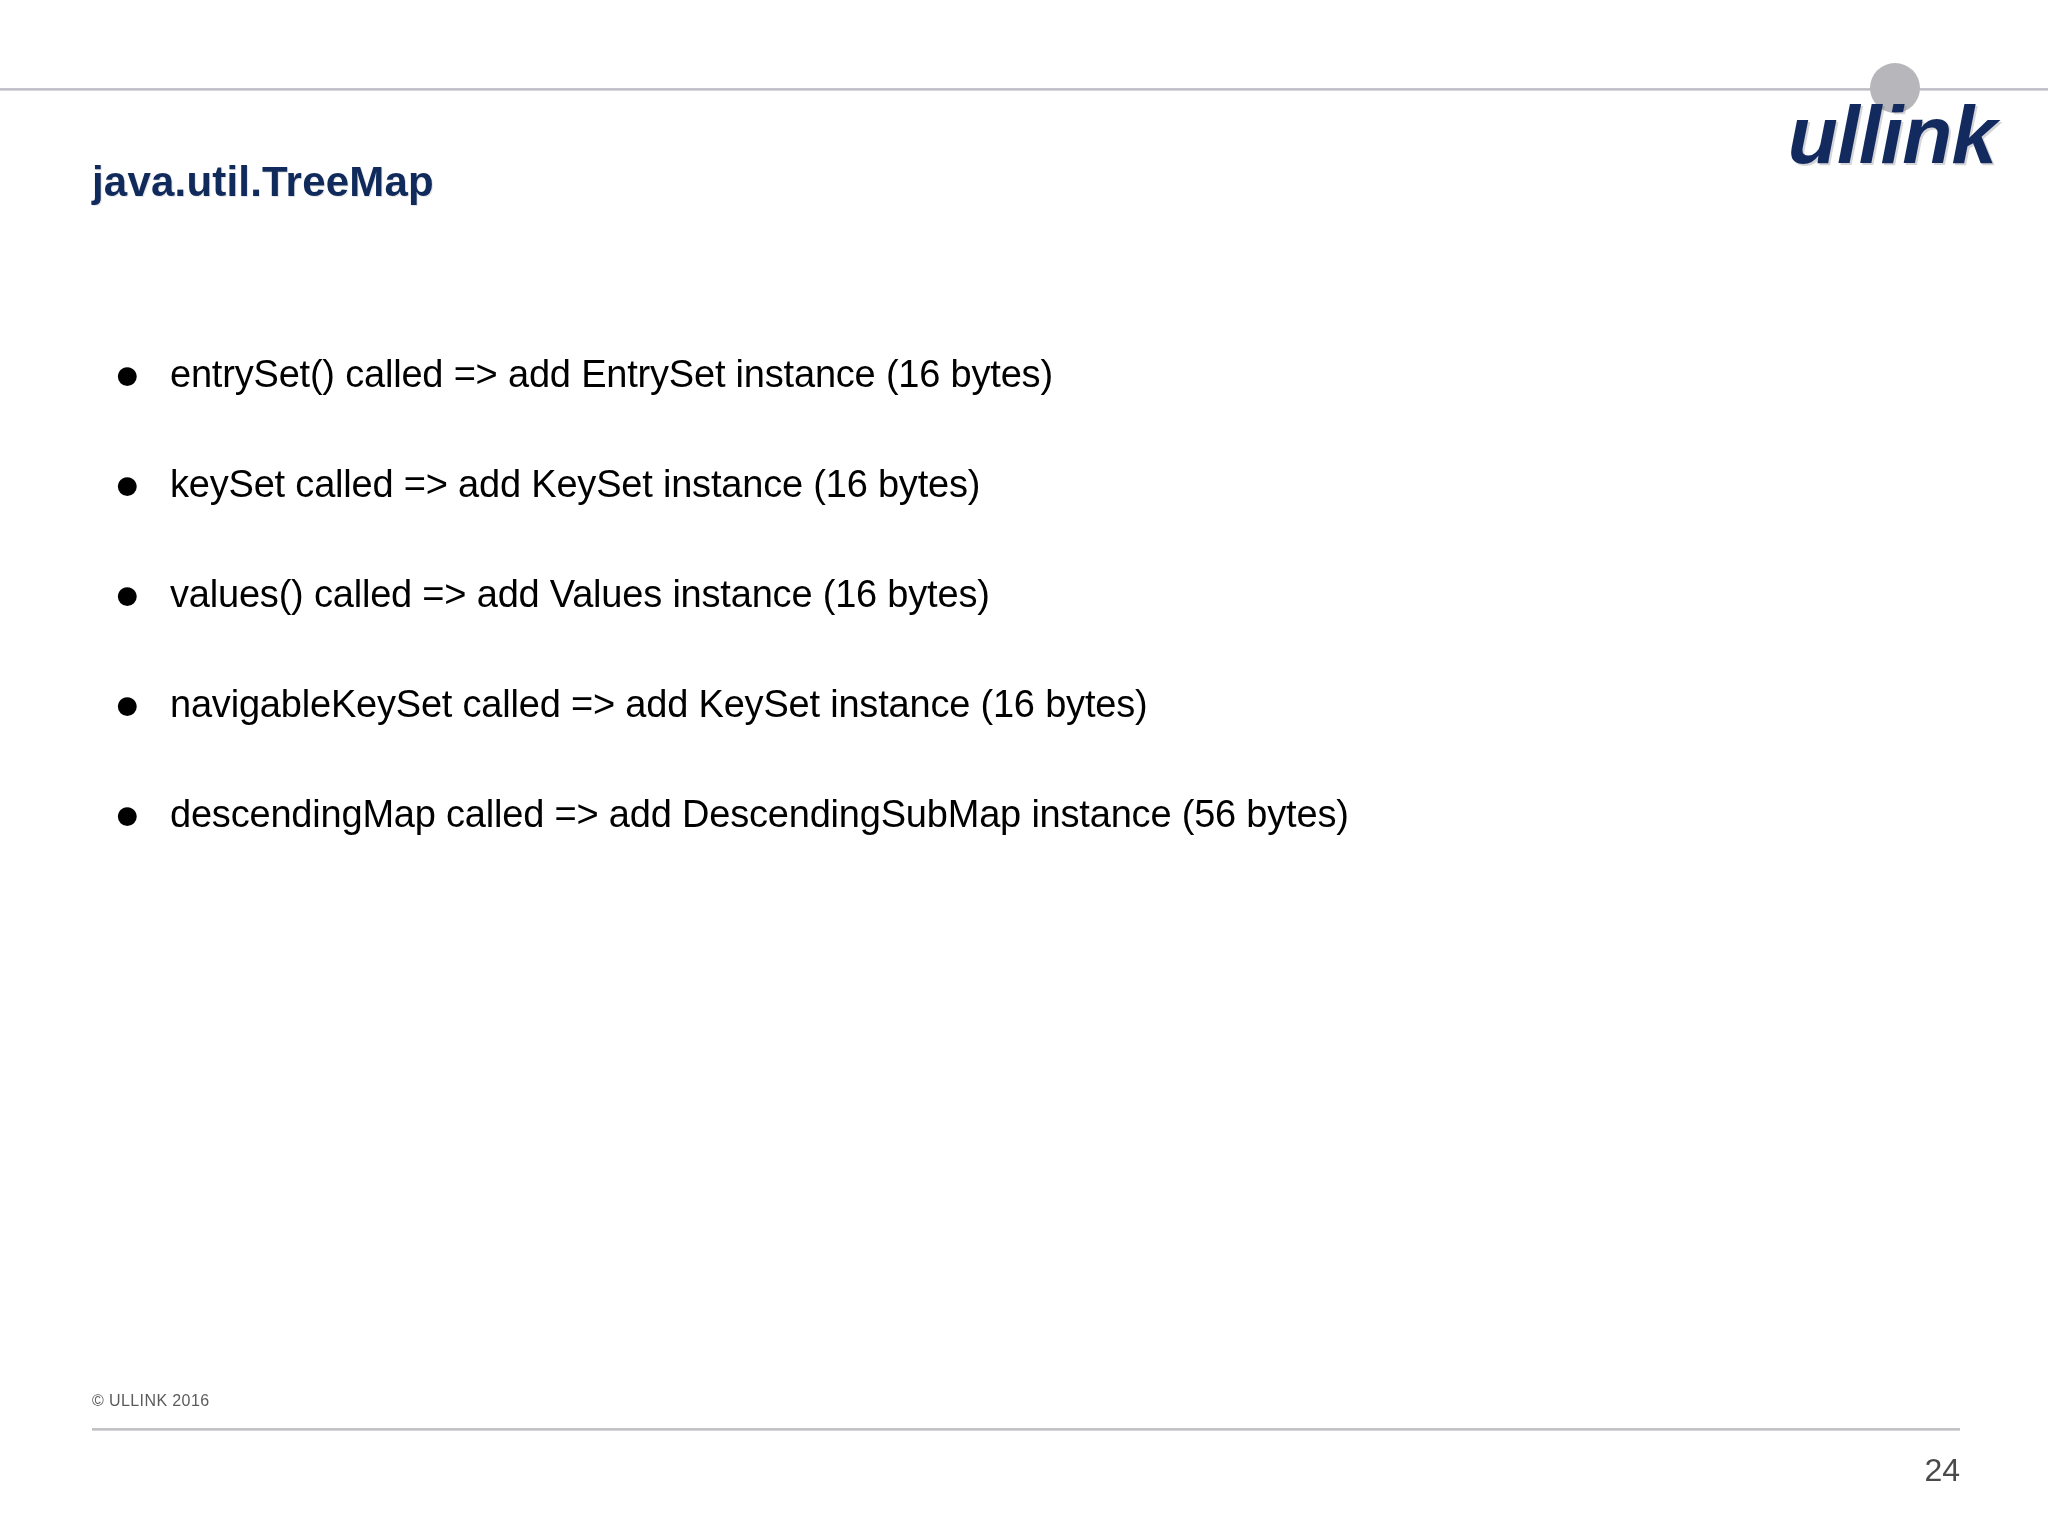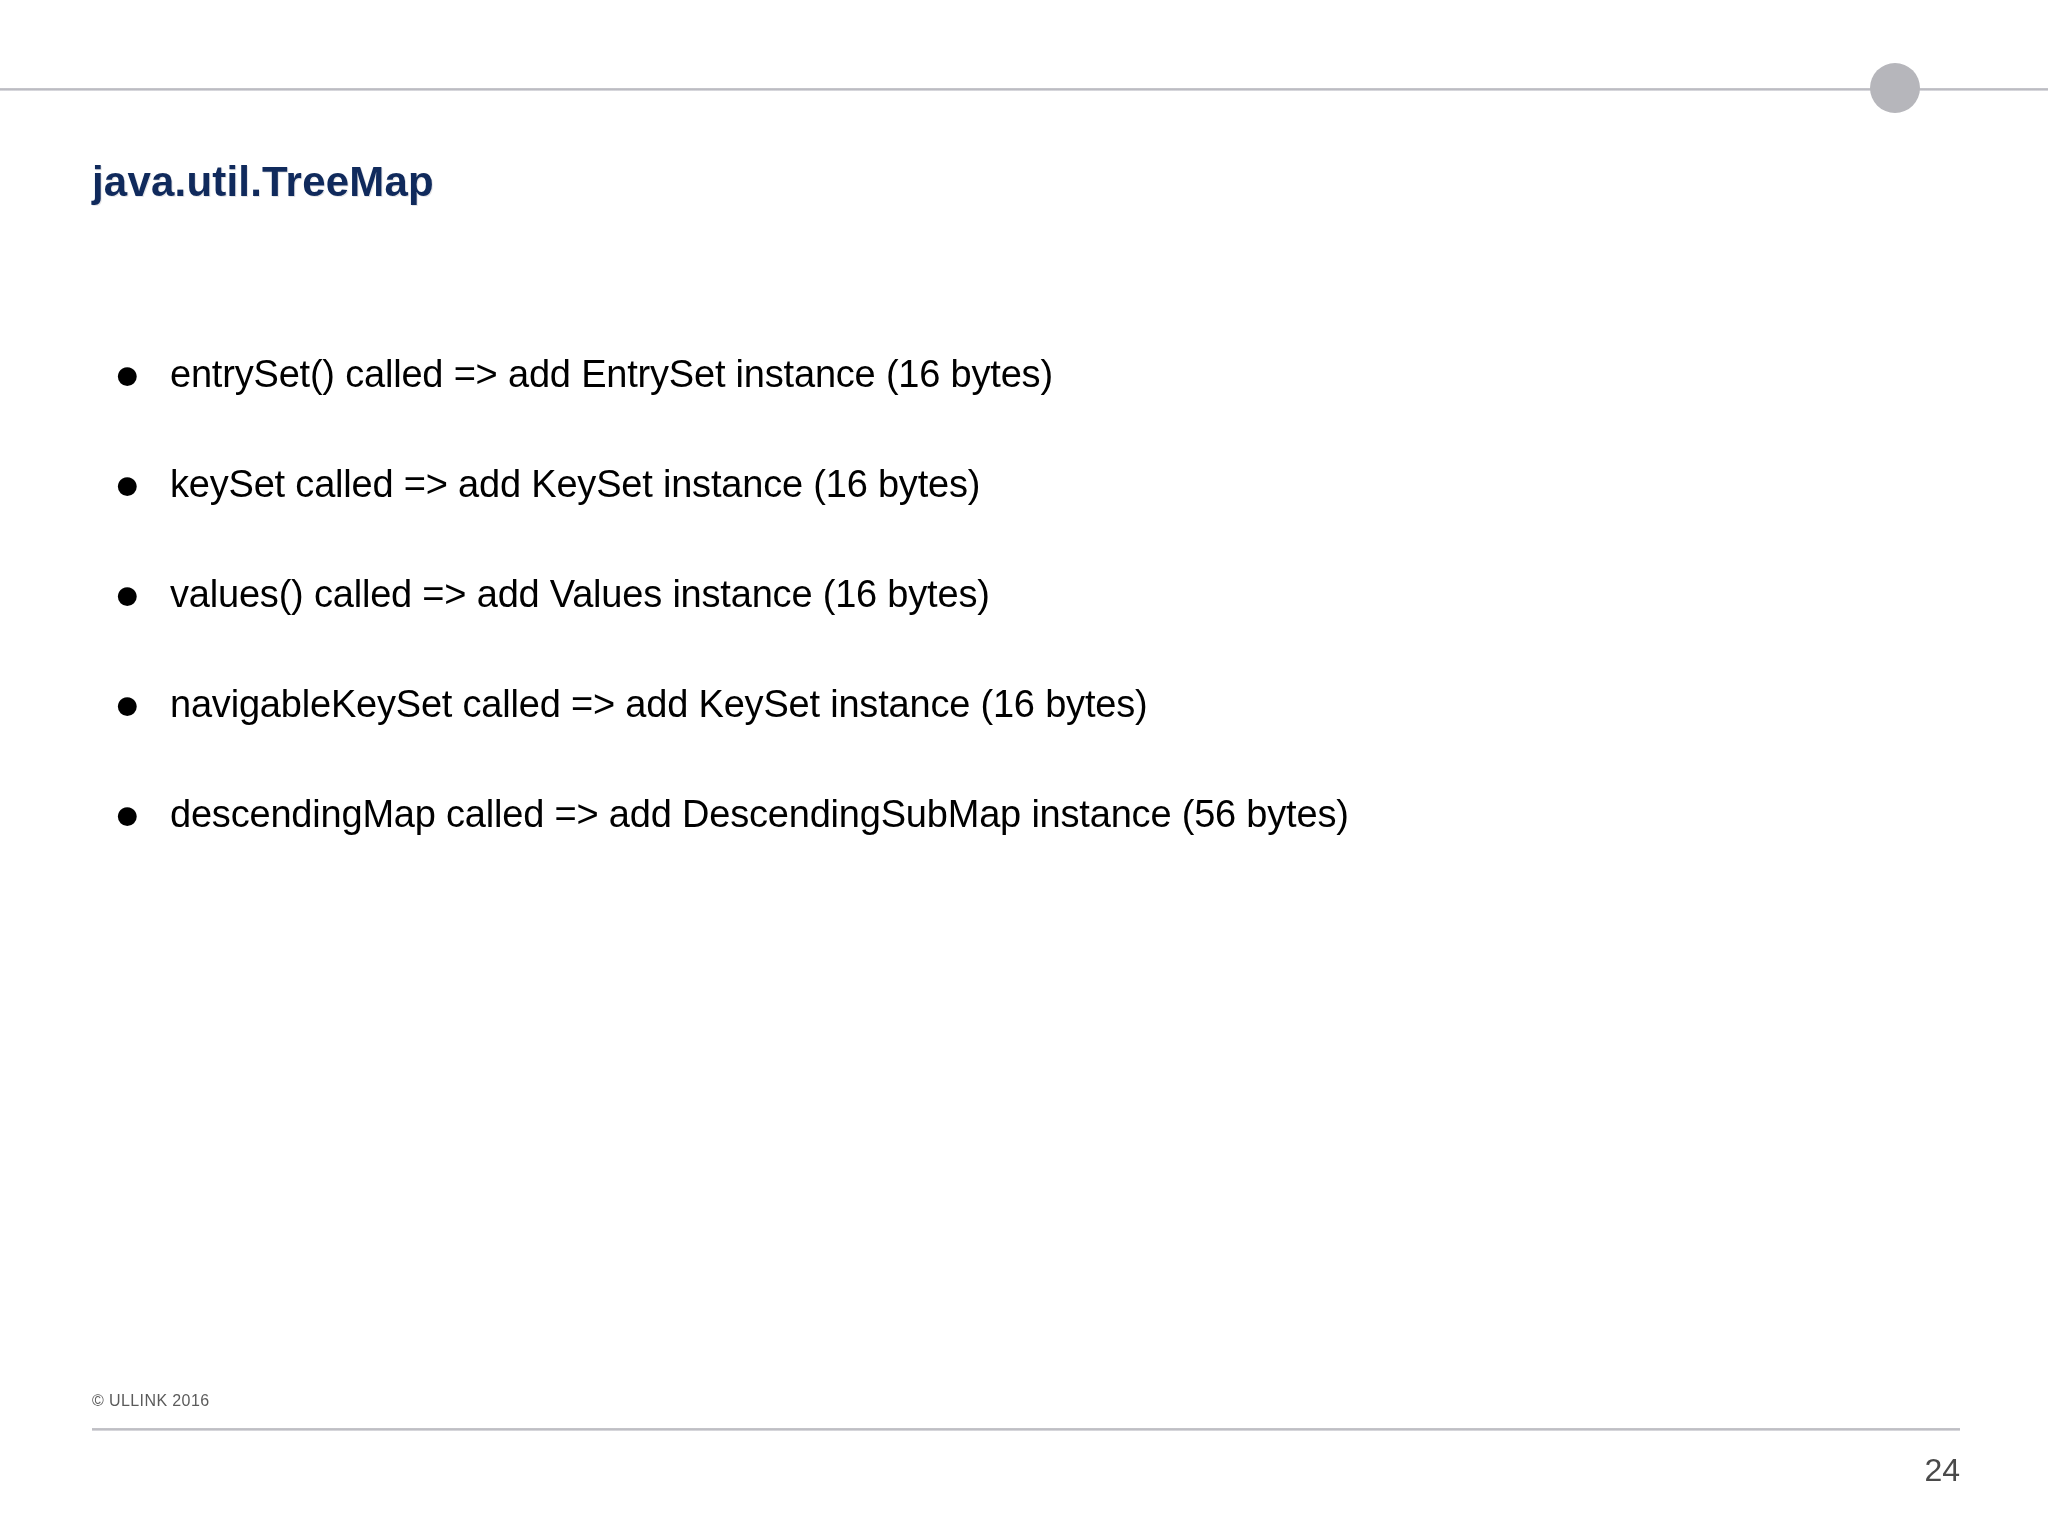--- a/index.html
+++ b/index.html
@@ -132,20 +132,21 @@
 </style>
 </head>
 <body>
 
 <div class="slide">
 
   <div class="header-rule"></div>
 
   <div class="logo">
     <div class="logo-dot"></div>
+    <div class="logo-text">ullink</div>
   </div>
 
   <div class="slide-title">java.util.TreeMap</div>
 
   <div class="content">
 
     <div class="bullet-row">
       <span class="bullet-marker">●</span>
       <span class="bullet-text">entrySet() called =&gt; add EntrySet instance (16 bytes)</span>
     </div>

